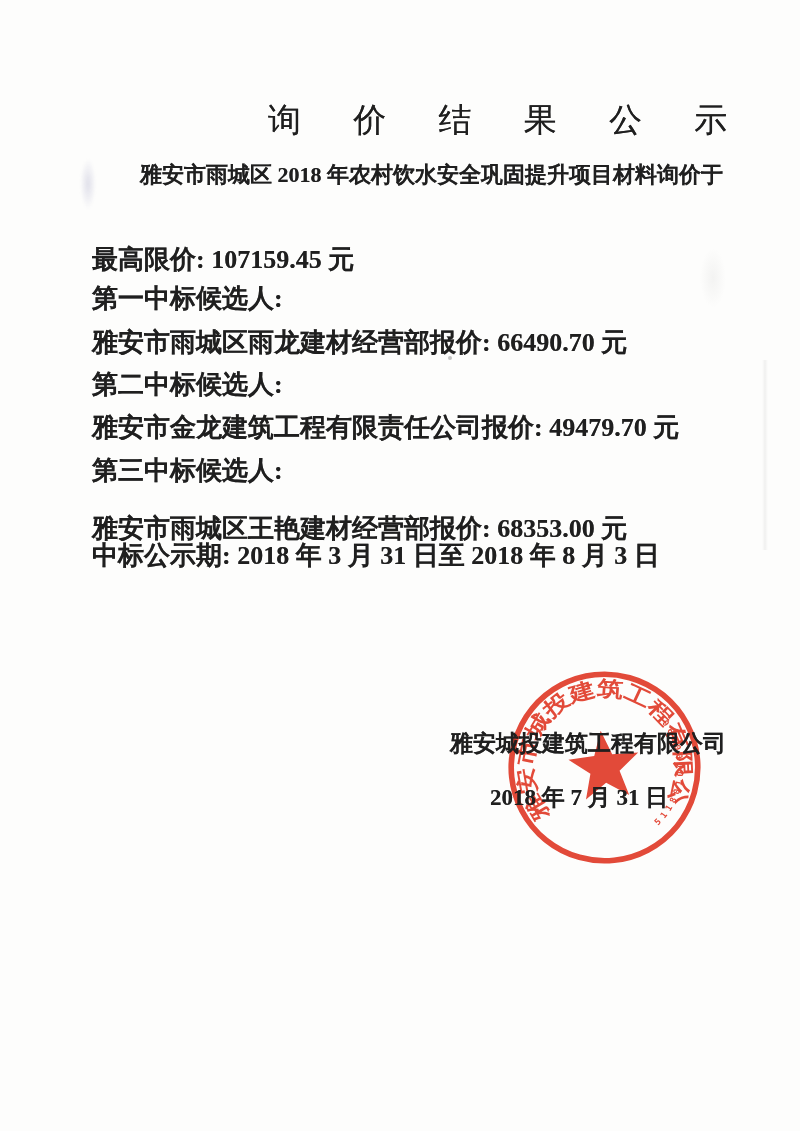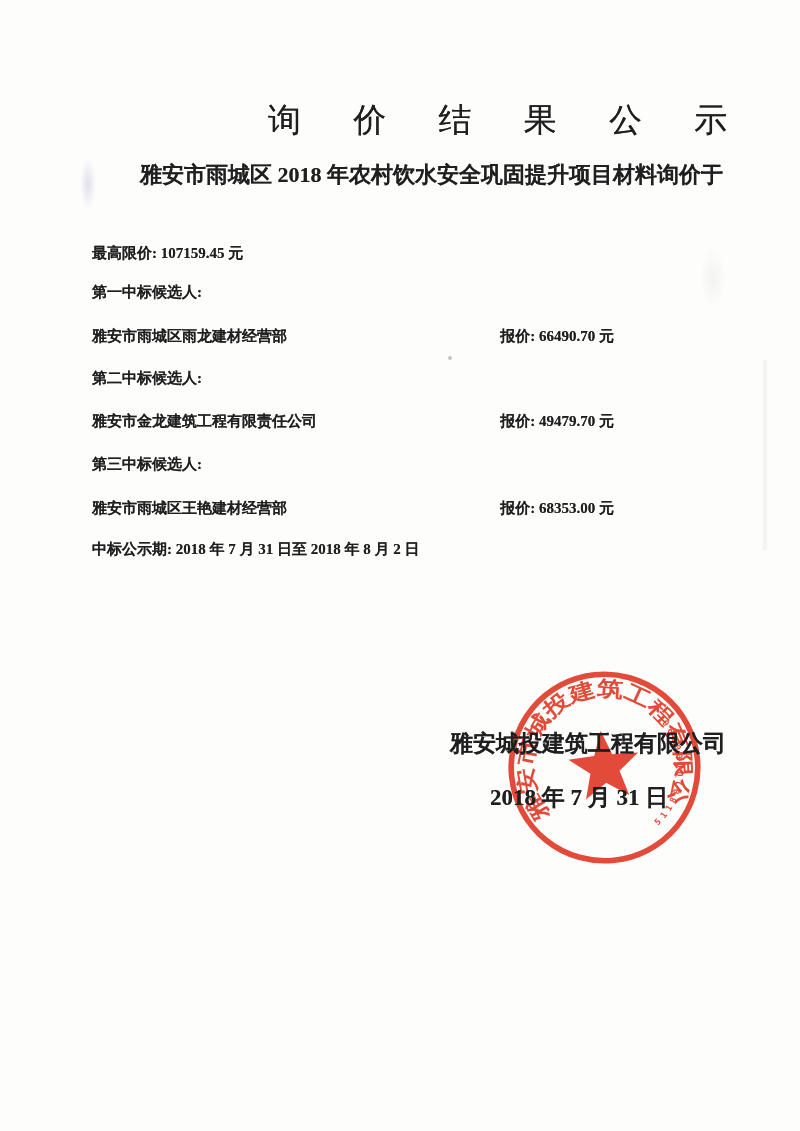--- a/index.html
+++ b/index.html
@@ -25,21 +25,21 @@
   }
   .speck1{position:absolute;left:448px;top:356px;width:4px;height:4px;border-radius:50%;background:rgba(90,90,90,.35);}
   .speck2{position:absolute;left:700px;top:248px;width:26px;height:60px;
     background:radial-gradient(ellipse at center,rgba(170,170,170,.12),rgba(170,170,170,0) 70%);}
   .abs{position:absolute;line-height:1.15;white-space:nowrap;}
   .title{
     font-size:33px;font-weight:normal;letter-spacing:22px;
     text-shadow:0 0 .6px rgba(0,0,0,.75);
   }
   .body-text{
-    font-size:15px;font-weight:bold;
+    font-size:26px;font-weight:bold;
     text-shadow:0 0 .5px rgba(0,0,0,.6);
   }
   .para{font-size:22px;}
   .bid-row{
     display:flex;justify-content:space-between;align-items:baseline;
     width:522px;
   }
   .sig{font-size:23px;font-weight:bold;text-shadow:0 0 .5px rgba(0,0,0,.6);z-index:3;}
   .stamp-wrap{
     position:absolute;left:502px;top:665px;width:205px;height:205px;
@@ -87,23 +87,23 @@
     <span>报价: 66490.70 元</span>
   </div>
 
   <div class="abs body-text" style="left:92px;top:370px;">第二中标候选人:</div>
   <div class="abs body-text bid-row" style="left:92px;top:413px;">
     <span>雅安市金龙建筑工程有限责任公司</span>
     <span>报价: 49479.70 元</span>
   </div>
 
   <div class="abs body-text" style="left:92px;top:456px;">第三中标候选人:</div>
-  <div class="abs body-text bid-row" style="left:92px;top:500px;">
+  <div class="abs body-text bid-row" style="left:92px;top:514px;">
     <span>雅安市雨城区王艳建材经营部</span>
     <span>报价: 68353.00 元</span>
   </div>
 
-  <div class="abs body-text" style="left:92px;top:541px;">中标公示期: 2018 年 7 月 31 日至 2018 年 8 月 2 日</div>
+  <div class="abs body-text" style="left:92px;top:541px;">中标公示期: 2018 年 3 月 31 日至 2018 年 8 月 3 日</div>
 
   <div class="abs sig text-layer" style="left:450px;top:731px;">雅安城投建筑工程有限公司</div>
   <div class="abs sig text-layer" style="left:490px;top:762px;margin-top:23px;">2018 年 7 月 31 日</div>
 
 </div>
 
 </body></html>

